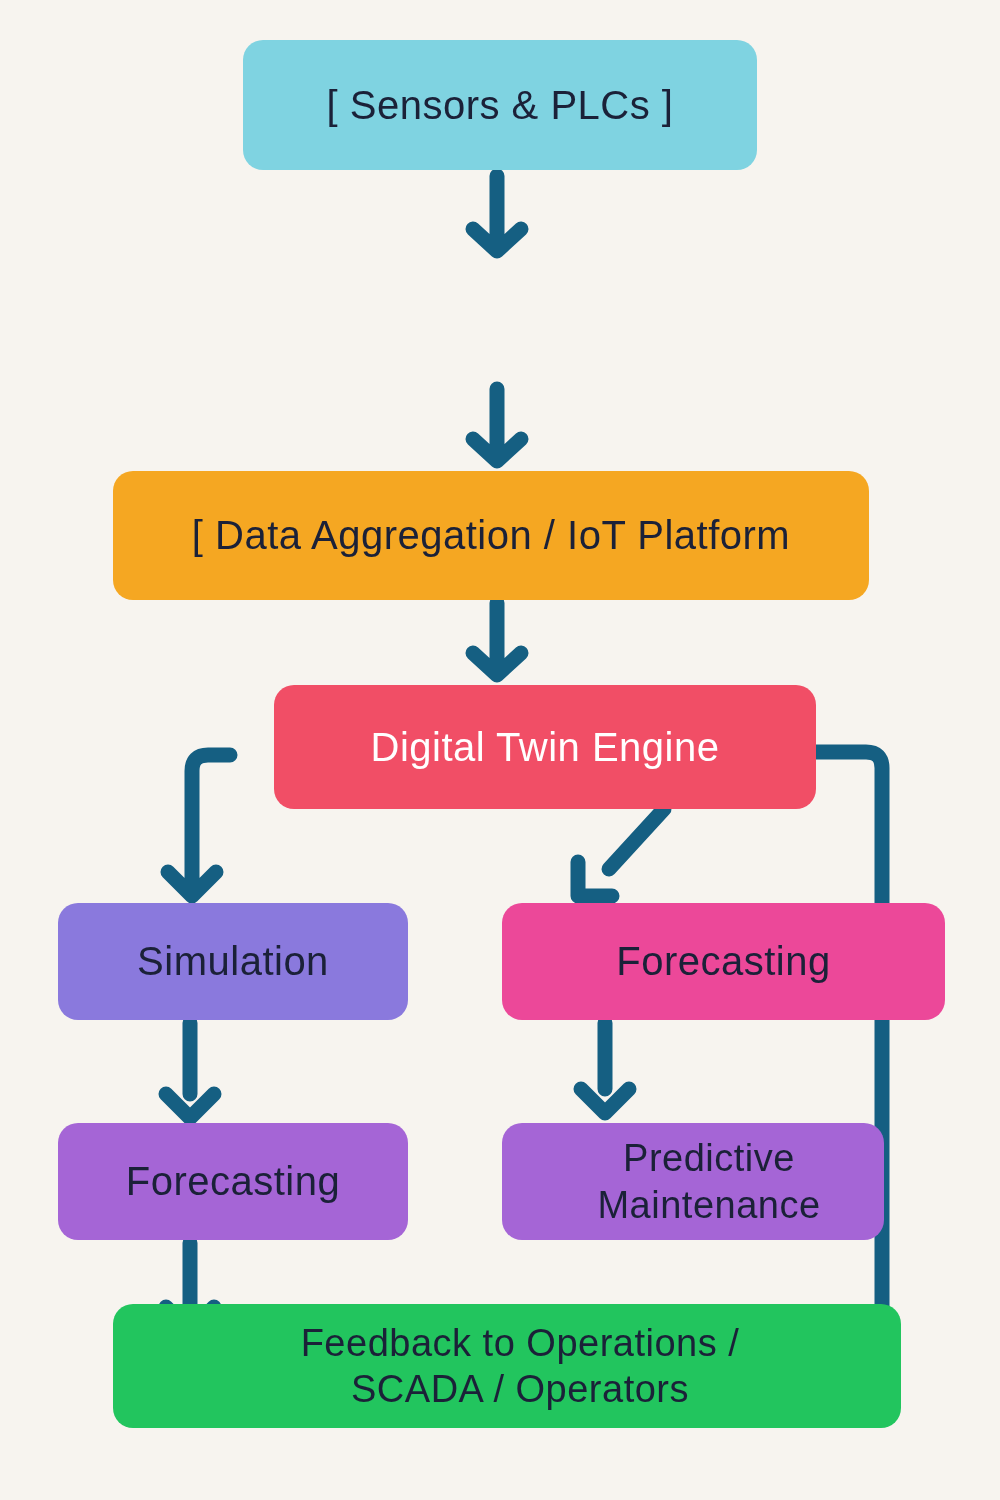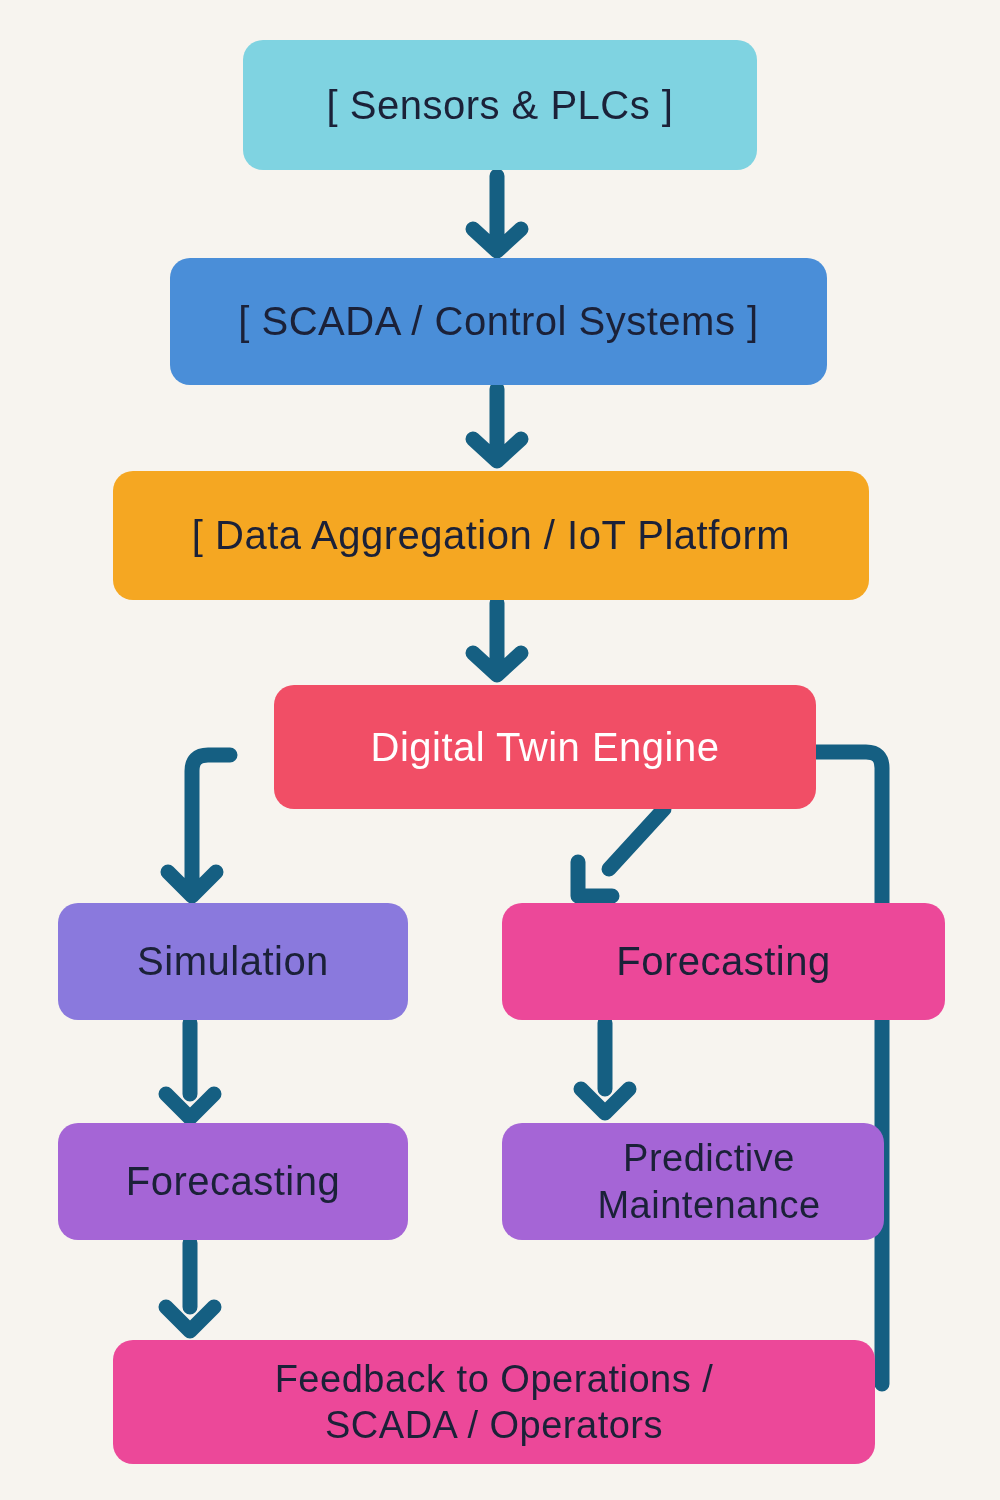--- a/index.html
+++ b/index.html
@@ -36,21 +36,21 @@
     letter-spacing: 0.5px;
   }
   #node-sensors      { left: 243px; top: 40px;   width: 514px; height: 130px; background: #7fd3e1; }
   #node-scada        { left: 170px; top: 258px;  width: 657px; height: 127px; background: #4a8ed8; }
   #node-dataagg      { left: 113px; top: 471px;  width: 756px; height: 129px; background: #f5a722; }
   #node-dte          { left: 230px; top: 685px;  width: 542px; height: 124px; background: #f14e66; color: #ffffff; margin-left: 44px; }
   #node-simulation   { left: 58px;  top: 903px;  width: 350px; height: 117px; background: #8a79dd; }
   #node-forecasting  { left: 502px; top: 903px;  width: 443px; height: 117px; background: #ec4899; }
   #node-optimization { left: 58px;  top: 1123px; width: 350px; height: 117px; background: #a565d6; }
   #node-predictive   { left: 502px; top: 1123px; width: 350px; height: 117px; background: #a565d6; font-size: 38px; padding-left: 32px; }
-  #node-feedback     { left: 113px; top: 1340px; width: 762px; height: 124px; background: #ec4899; font-size: 38px; }
+  #node-feedback     { left: 113px; top: 1304px; width: 762px; height: 124px; background: #22c55e; font-size: 38px; padding-left: 26px; }
 </style>
 </head>
 <body>
 
 <div id="stage">
 
   <svg id="connectors" width="1000" height="1500" viewBox="0 0 1000 1500">
     <g stroke="#155f82" stroke-width="15" fill="none" stroke-linecap="round" stroke-linejoin="round">
       <path d="M497 176 V236 M473 229 L497 251 L521 229"></path>
       <path d="M497 389 V446 M473 439 L497 461 L521 439"></path>
@@ -61,23 +61,20 @@
       <path d="M190 1023 V1094 M166 1094 L190 1118 L214 1094"></path>
       <path d="M605 1023 V1089 M581 1089 L605 1113 L629 1089"></path>
       <path d="M190 1243 V1307 M166 1307 L190 1331 L214 1307"></path>
     </g>
   </svg>
 
   <div class="node" id="node-sensors">
     <span>[ Sensors &amp; PLCs ]</span>
   </div>
 
-  <div class="node" id="node-scada">
-    <span>[ SCADA / Control Systems ]</span>
-  </div>
 
   <div class="node" id="node-dataagg">
     <span>[ Data Aggregation / IoT Platform</span>
   </div>
 
   <div class="node" id="node-dte">
     <span>Digital Twin Engine</span>
   </div>
 
   <div class="node" id="node-simulation">

